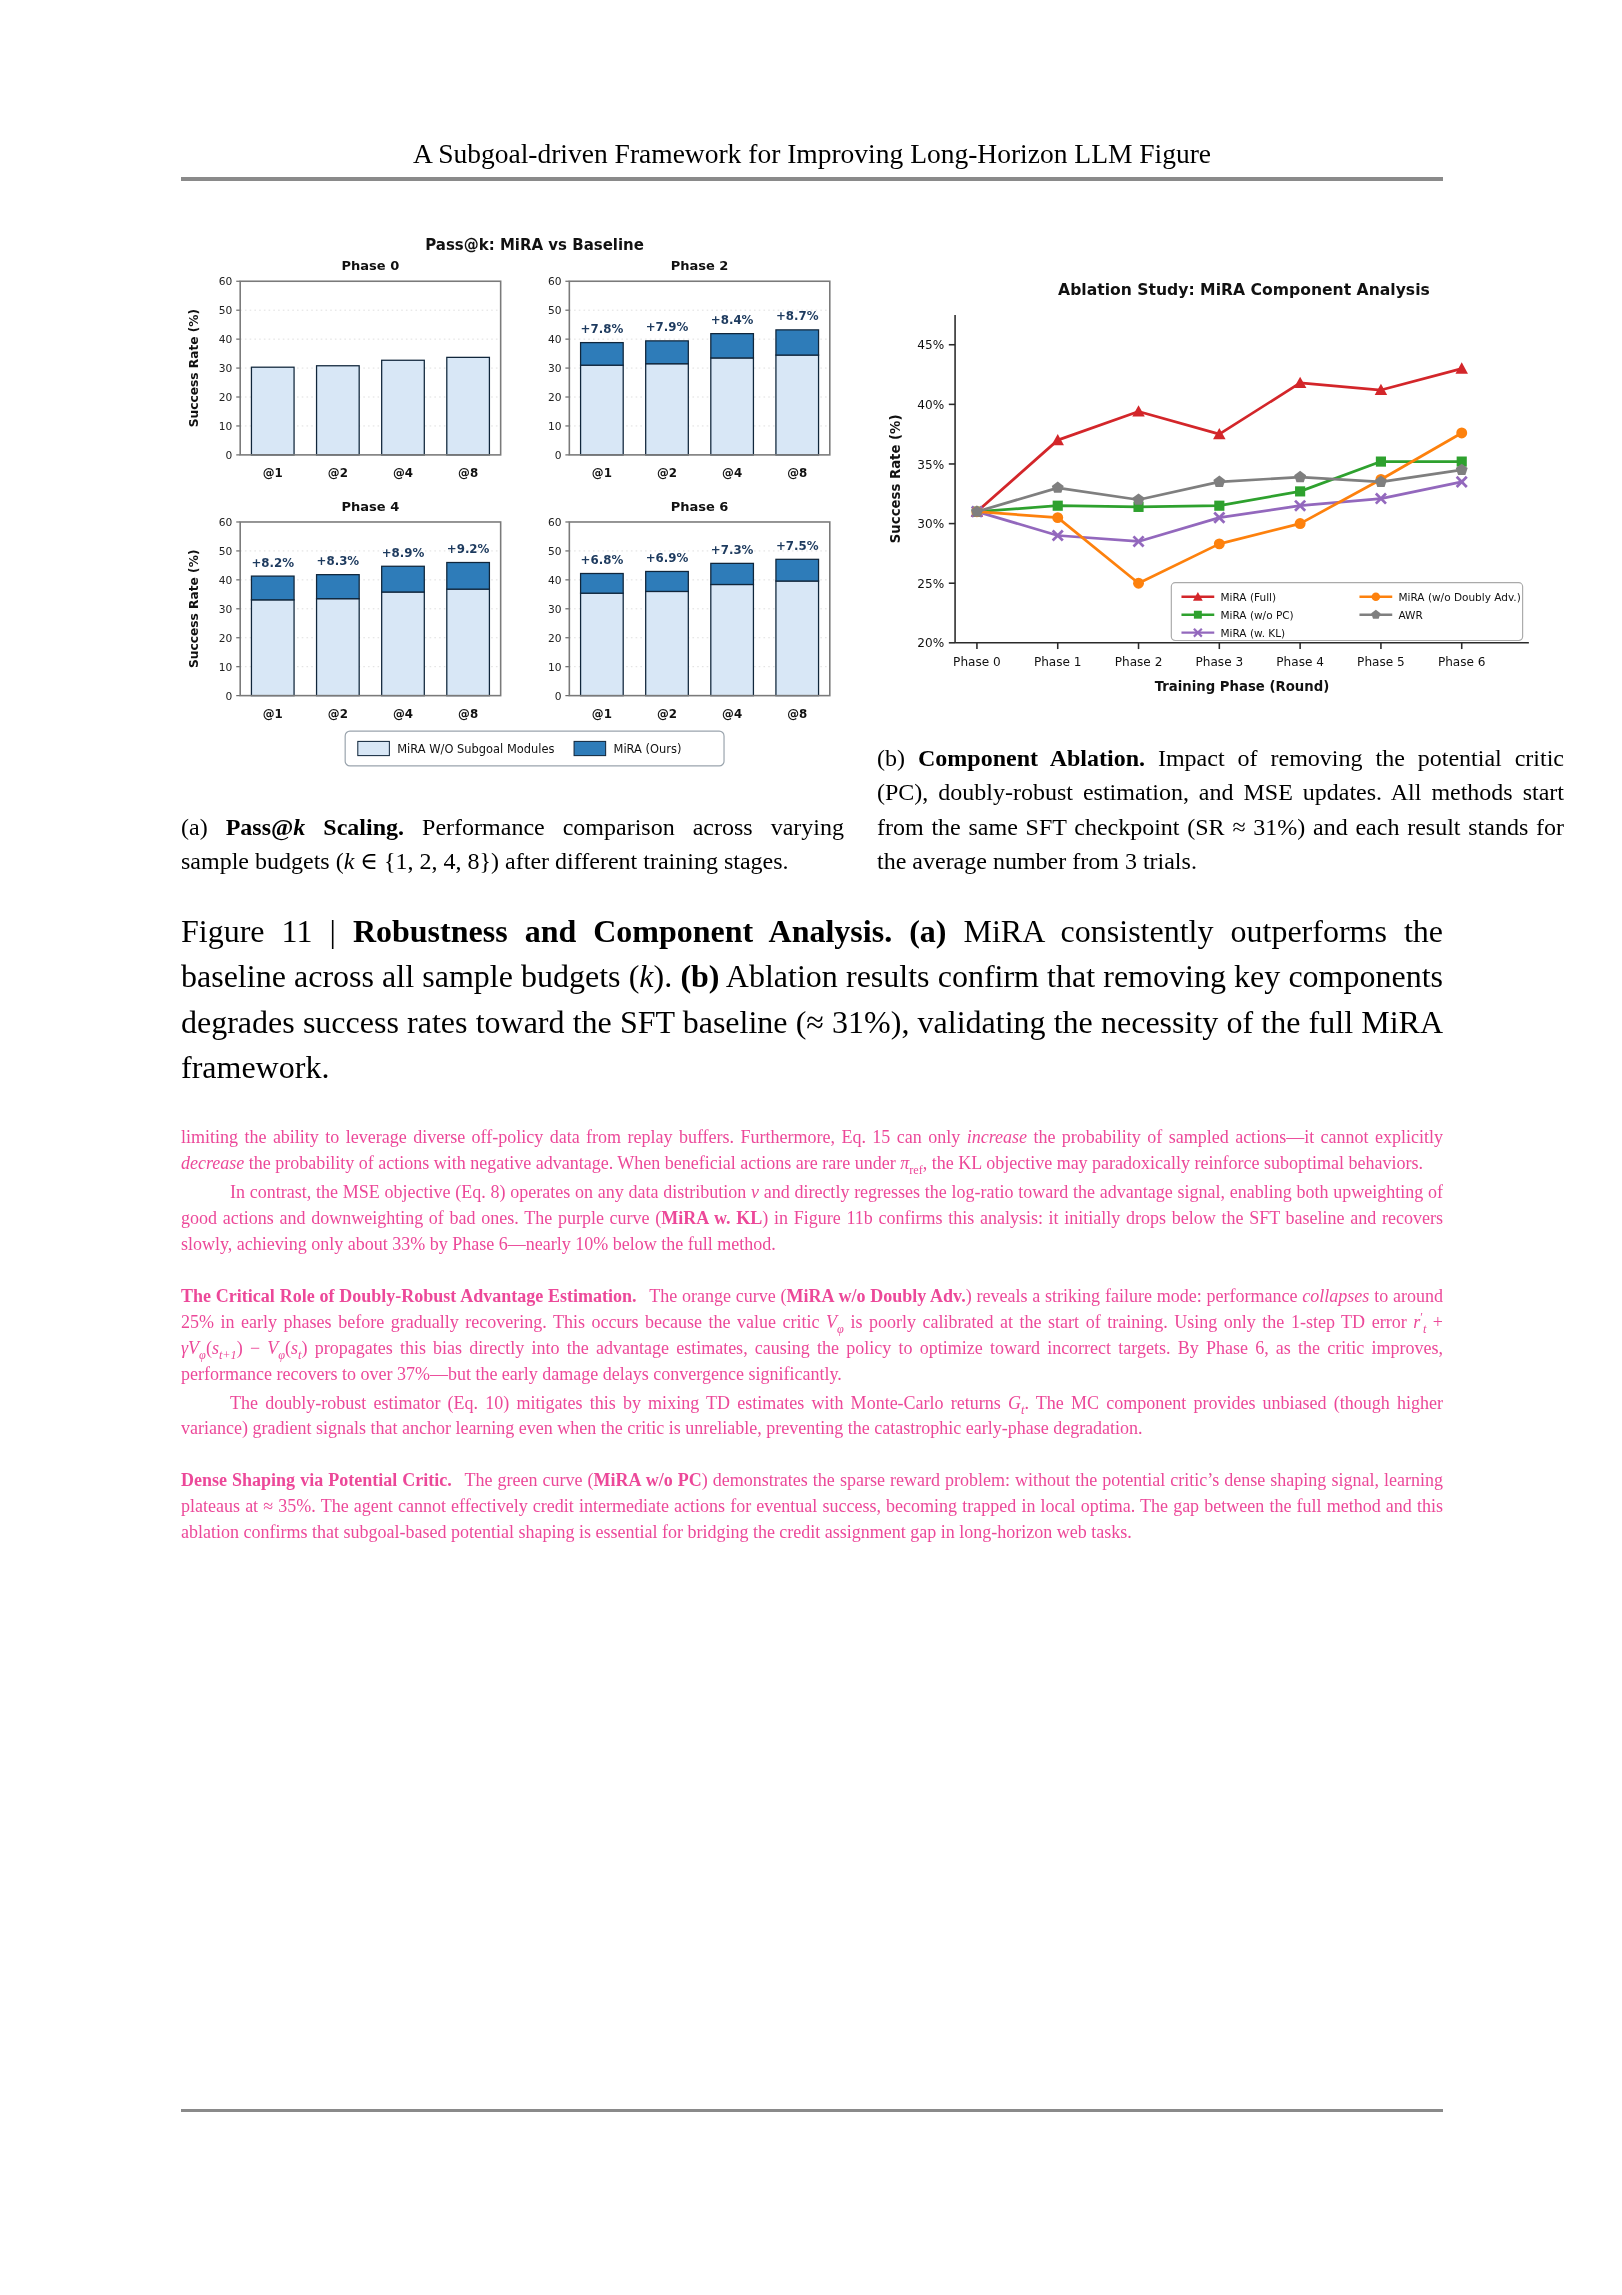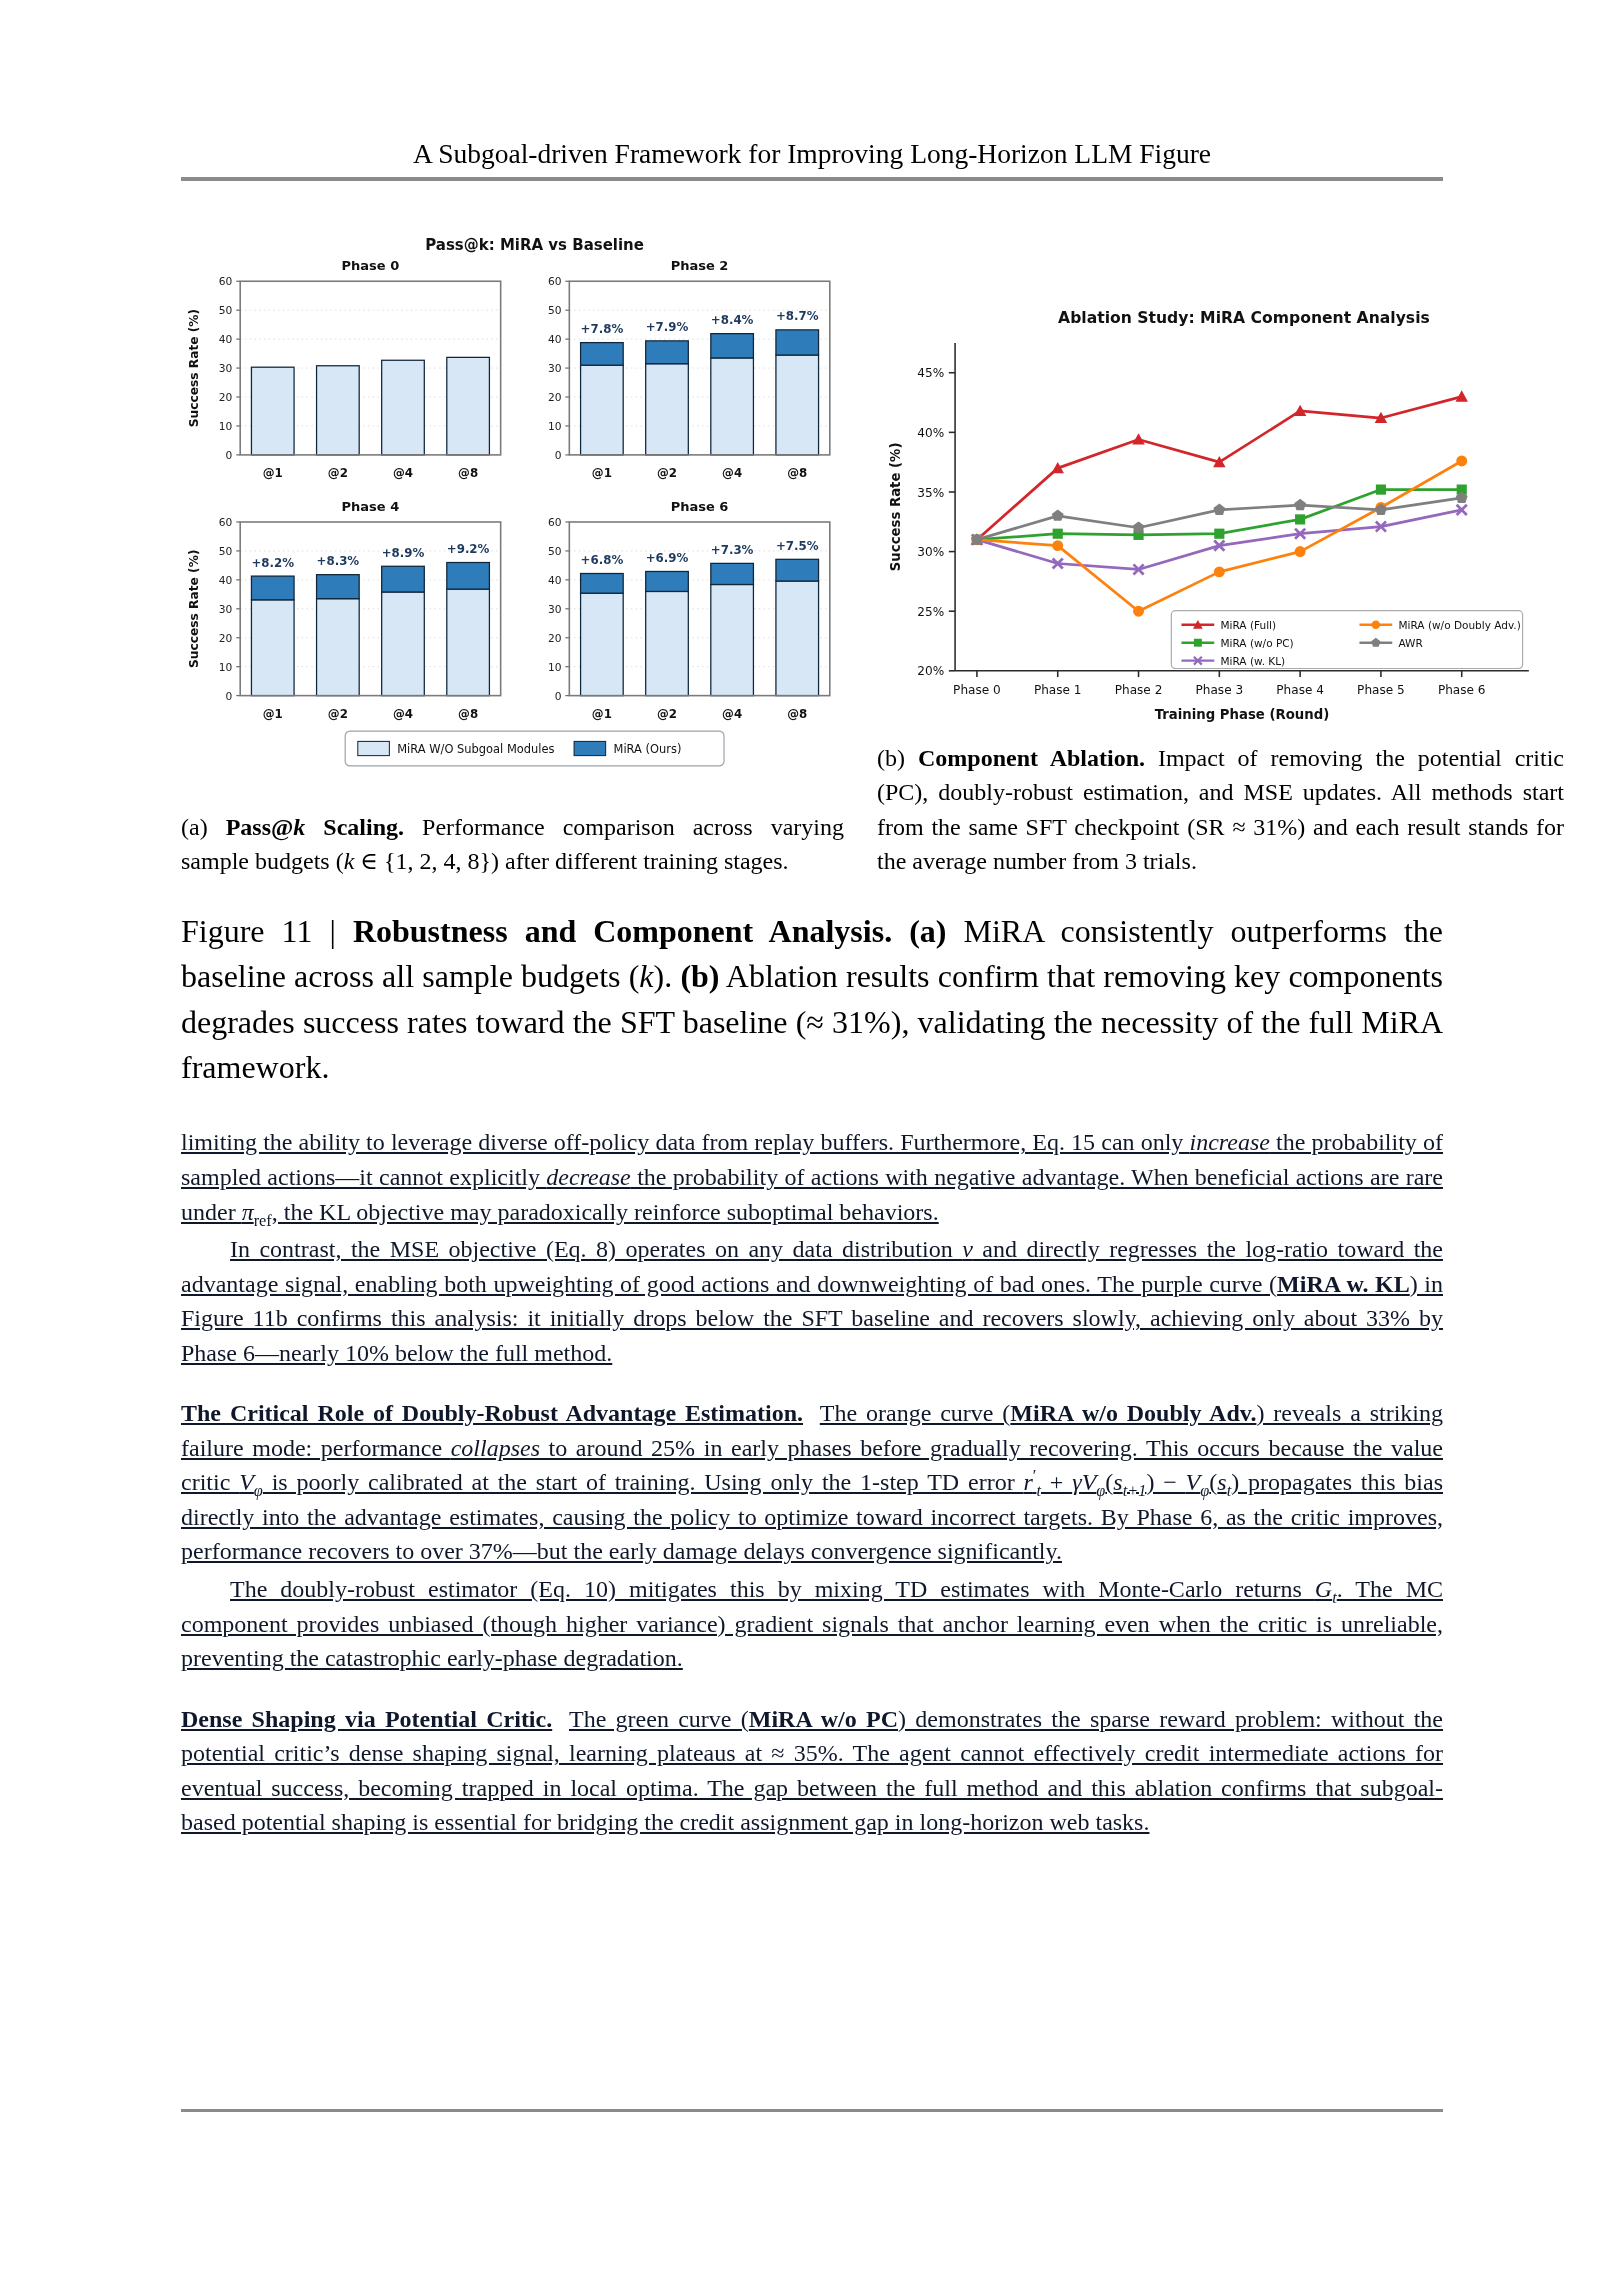--- a/index.html
+++ b/index.html
@@ -16,26 +16,26 @@
     position:absolute; top:177px; left:181px; width:1262px; height:3.9px;
     background:#8a8a8a;
   }
   .content{ position:absolute; top:226px; left:181px; width:1262px; }
   .fig-row{ display:flex; gap:33px; align-items:flex-end; }
   .fig-col-a{ width:663px; }
   .fig-col-b{ width:687px; flex:none; }
   .fig-caption{
     margin-top:31px; font-size:24px; line-height:1.42; text-align:justify; color:#000;
   }
-  .fig-col-b .fig-caption{ margin-top:4px; }
+  .fig-col-b .fig-caption{ margin-top:32px; }
   .figure-11-caption{
     margin-top:31px; font-size:32px; line-height:1.42; text-align:justify; color:#000;
   }
   .body-text p{
-    margin:0; font-size:24px; line-height:1.44; text-align:justify; color:#0f172a;text-decoration:underline;
+    margin:0; font-size:18px; line-height:1.44; text-align:justify; color:#ec4899;
   }
   .body-text p.plain{ margin-top:35px; }
   .body-text p.indent{ margin-top:3px; text-indent:49px; }
   .body-text p.section{ margin-top:26px; }
   .b{ font-weight:bold; }
   .i{ font-style:italic; }
   sub,sup{ font-size:68%; line-height:0; }
   .gap{ display:inline-block; width:0.7em; }
   .foot-rule{
     position:absolute; top:2109px; left:181px; width:1262px; height:3.1px; background:#8a8a8a;

